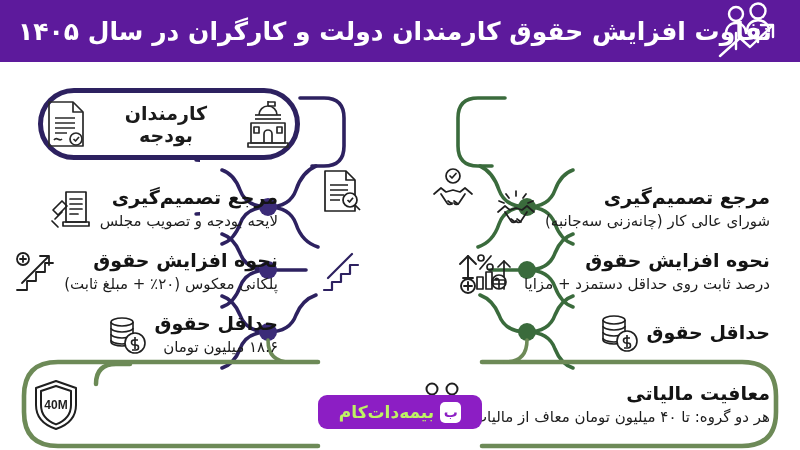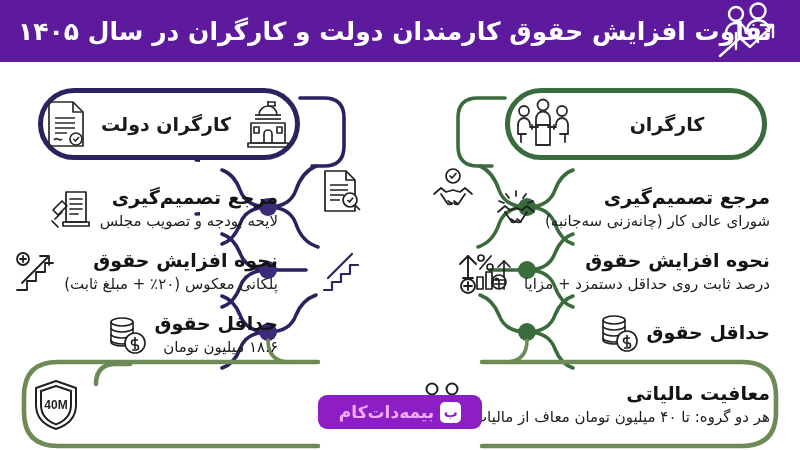--- a/index.html
+++ b/index.html
@@ -84,21 +84,21 @@
 
   .logo{
     position:absolute;left:318px;top:395px;
     width:164px;height:34px;border-radius:9px;
     background:#8c1ec4;
     display:flex;align-items:center;justify-content:center;
     gap:6px;
     direction:rtl;
   }
   .logo-text{
-    color:#f0abfc;font-size:17px;font-weight:bold;letter-spacing:0px;
+    color:#bef264;font-size:17px;font-weight:bold;letter-spacing:0px;
     white-space:nowrap;
   }
   .logo-badge{
     width:21px;height:21px;border-radius:5px;background:#ffffff;
     color:#8c1ec4;font-size:14px;font-weight:bold;
     display:flex;align-items:center;justify-content:center;
     flex:0 0 21px;
   }
   svg{display:block;overflow:visible;}
 </style>
@@ -224,51 +224,33 @@
         <path d="M18 18a9 9 0 0 1 18 0"></path>
         <path d="M14 18h26"></path>
           <path d="M14 22h26"></path>
         <path d="M10 26h34v20H10z"></path>
         <path d="M7 46h40v4H7z"></path>
         <path d="M23 46v-9a4 4 0 0 1 8 0v9"></path>
         <rect x="13" y="30" width="5" height="6"></rect>
         <rect x="36" y="30" width="5" height="6"></rect>
       </svg>
     </div>
-    <div class="cap-label">کارگران دولت</div>
+    <div class="cap-label">کارمندان بودجه</div>
     <div class="cap-ico small" style="margin-right:10px">
       <svg viewBox="0 0 46 50" width="46" height="50" fill="none" stroke="#2a2a2a" stroke-width="1.7" stroke-linejoin="round">
         <path d="M6 3h24l10 10v34H6z"></path>
         <path d="M30 3v10h10"></path>
         <path d="M12 19h20M12 24h20M12 29h20M12 34h12"></path>
         <path d="M11 41c3-4 5 2 8-1"></path>
         <circle cx="33" cy="40" r="6"></circle>
         <path d="M30.5 40l2 2 3.5-4"></path>
       </svg>
     </div>
   </div>
 
-  <div class="capsule cap-right">
-    <div class="cap-label" style="padding-right:14px">کارگران</div>
-    <div class="cap-ico" style="margin-right:12px;margin-left:10px">
-      <svg viewBox="0 0 62 52" width="62" height="52" fill="none" stroke="#2a2a2a" stroke-width="1.8" stroke-linejoin="round" stroke-linecap="round">
-        <circle cx="31" cy="8" r="5.5"></circle>
-        <path d="M24 22c0-4.5 3-7.5 7-7.5s7 3 7 7.5v6H24z"></path>
-        <circle cx="12" cy="14" r="5"></circle>
-        <path d="M6 28c0-4.2 2.8-7 6-7s6 2.8 6 7"></path>
-        <path d="M6 28v9M6 37h8M9 37v8"></path>
-        <circle cx="50" cy="14" r="5"></circle>
-        <path d="M44 28c0-4.2 2.8-7 6-7s6 2.8 6 7"></path>
-        <path d="M56 28v9M48 37h8M53 37v8"></path>
-        <path d="M24 28h14v20H24z"></path>
-        <path d="M18 30h8M36 30h8"></path>
-        <path d="M20 28v4M42 28v4"></path>
-      </svg>
-    </div>
-  </div>
 
   <div class="row row-l" style="top:186px;">
     <div class="row-text">
       <div class="row-title">مرجع تصمیم‌گیری</div>
       <div class="row-sub">لایحه بودجه و تصویب مجلس</div>
     </div>
     <div class="row-ico">
       <svg viewBox="0 0 42 42" width="42" height="42" fill="none" stroke="#1f1f1f" stroke-width="1.7" stroke-linejoin="round" stroke-linecap="round">
         <path d="M16 4h20v30H16z"></path>
         <path d="M20 11h12M20 16h12M20 21h12M20 26h8"></path>

